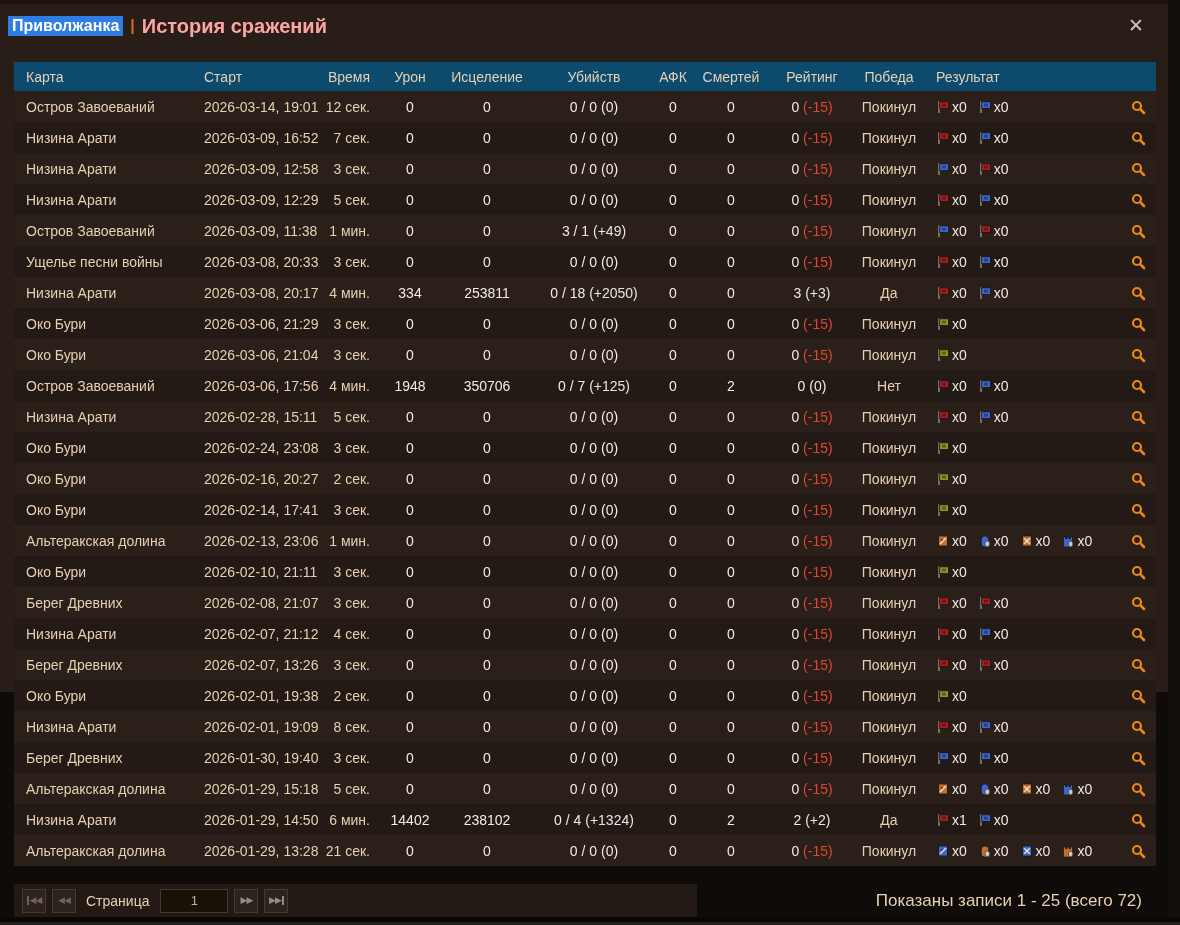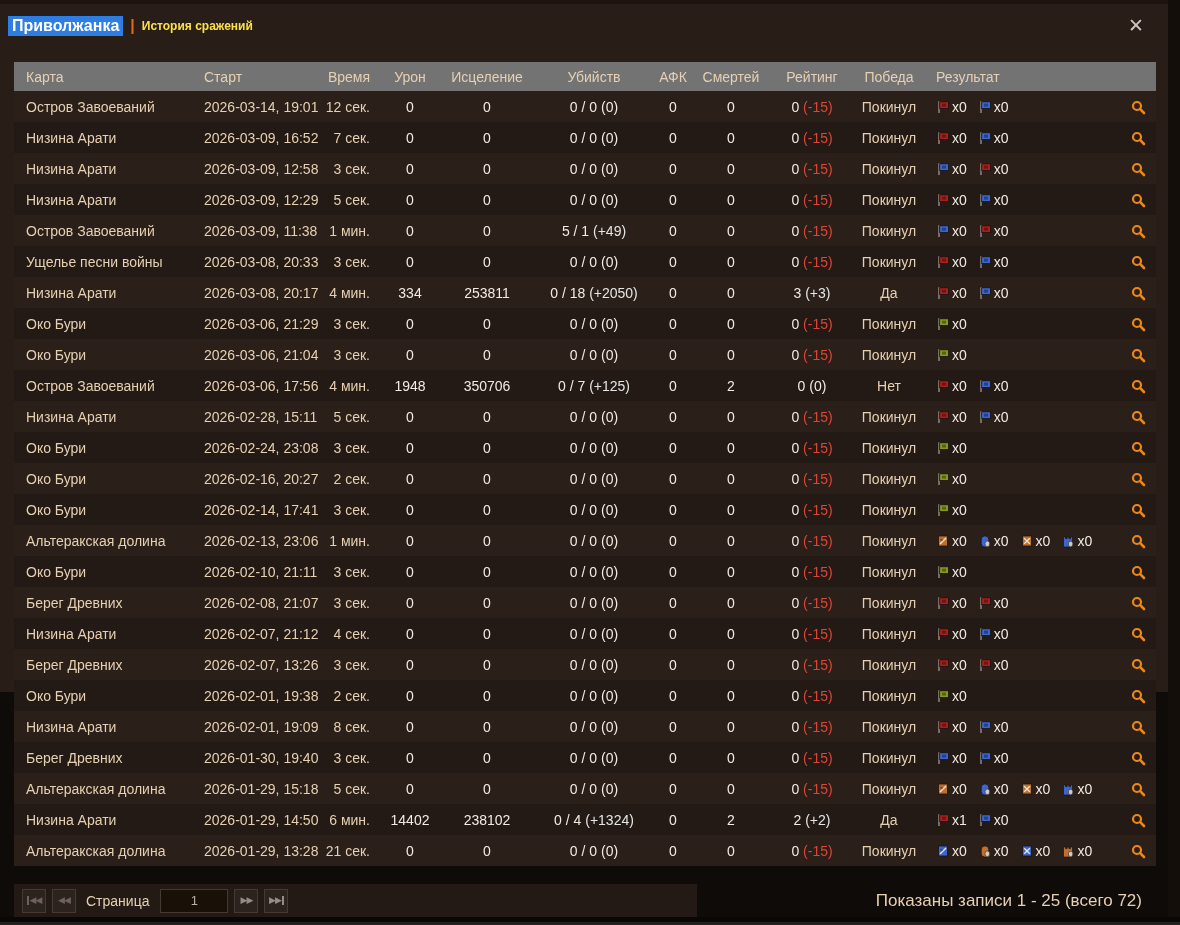--- a/index.html
+++ b/index.html
@@ -10,31 +10,31 @@
     -webkit-font-smoothing:antialiased;
   }
   .dialog{position:absolute;left:0;top:0;width:1168px;height:692px;background:#281d17;}
   .right-strip{position:absolute;right:0;top:0;width:12px;height:925px;background:#140e0b;}
   .bottom-strip{position:absolute;left:0;top:917px;width:1180px;height:8px;background:#0a0807;border-bottom:3px solid #232120;box-sizing:border-box;}
 
   
   .titlebar{height:44px;border-top:4px solid #1d1410;display:flex;align-items:center;padding-left:8px;position:relative;}
   .player{background:#2e7de2;color:#ffffff;font-weight:bold;font-size:16px;padding:1px 4px;}
   .sep{color:#e2661c;font-weight:bold;font-size:16px;margin:0 7px;}
-  .subtitle{color:#fde047;font-weight:bold;font-size:12px;}
+  .subtitle{color:#fca5a5;font-weight:bold;font-size:20px;}
   .close{position:absolute;right:20px;top:8px;color:#cbc5bf;font-size:19px;cursor:pointer;padding:2px 4px;}
 
   
   .table{position:absolute;left:14px;top:62px;width:1142px;}
   .grid-row{
     display:grid;
     grid-template-columns:179px 122px 63px 64px 90px 124px 34px 82px 80px 74px 194px 36px;
     align-items:center;font-size:14px;
   }
-  .thead{height:29px;background:#737373;color:#e6d0b3;}
+  .thead{height:29px;background:#0c4a6e;color:#e6d0b3;}
   .row{height:31px;color:#f2ebe2;}
   .row.odd{background:#2a1f19;}
   .row.even{background:#241a15;}
 
   .c-map{padding-left:12px;text-align:left;white-space:nowrap;overflow:hidden;}
   .c-start{text-align:left;white-space:nowrap;margin-left:11px;}
   .c-time{text-align:right;padding-right:8px;white-space:nowrap;}
   .c-damage,.c-heal,.c-kills,.c-afk,.c-deaths,.c-rating,.c-victory{text-align:center;white-space:nowrap;}
   .c-result{text-align:left;padding-left:10px;}
   .c-search{text-align:center;}
@@ -261,21 +261,21 @@
               </svg>
             </span></div>
     </div>
 
     <div class="grid-row row odd">
       <div class="c-map tan">Остров Завоеваний</div>
       <div class="c-start tan">2026-03-09, 11:38</div>
       <div class="c-time tan">1 мин.</div>
       <div class="c-damage">0</div>
       <div class="c-heal">0</div>
-      <div class="c-kills"><span>5 / 1</span> <span class="pos">(+49)</span></div>
+      <div class="c-kills"><span>3 / 1</span> <span class="pos">(+49)</span></div>
       <div class="c-afk">0</div>
       <div class="c-deaths">0</div>
       <div class="c-rating"><span>0</span> <span class="neg">(-15)</span></div>
       <div class="c-victory tan">Покинул</div>
       <div class="c-result">
             <div class="rgroup">
               <span class="ritem">
                 <span class="ricon">
                   <svg width="14" height="14" viewBox="0 0 14 14">
                     <line x1="3" y1="1.2" x2="3" y2="13" stroke="#97918a" stroke-width="1.4"></line>

